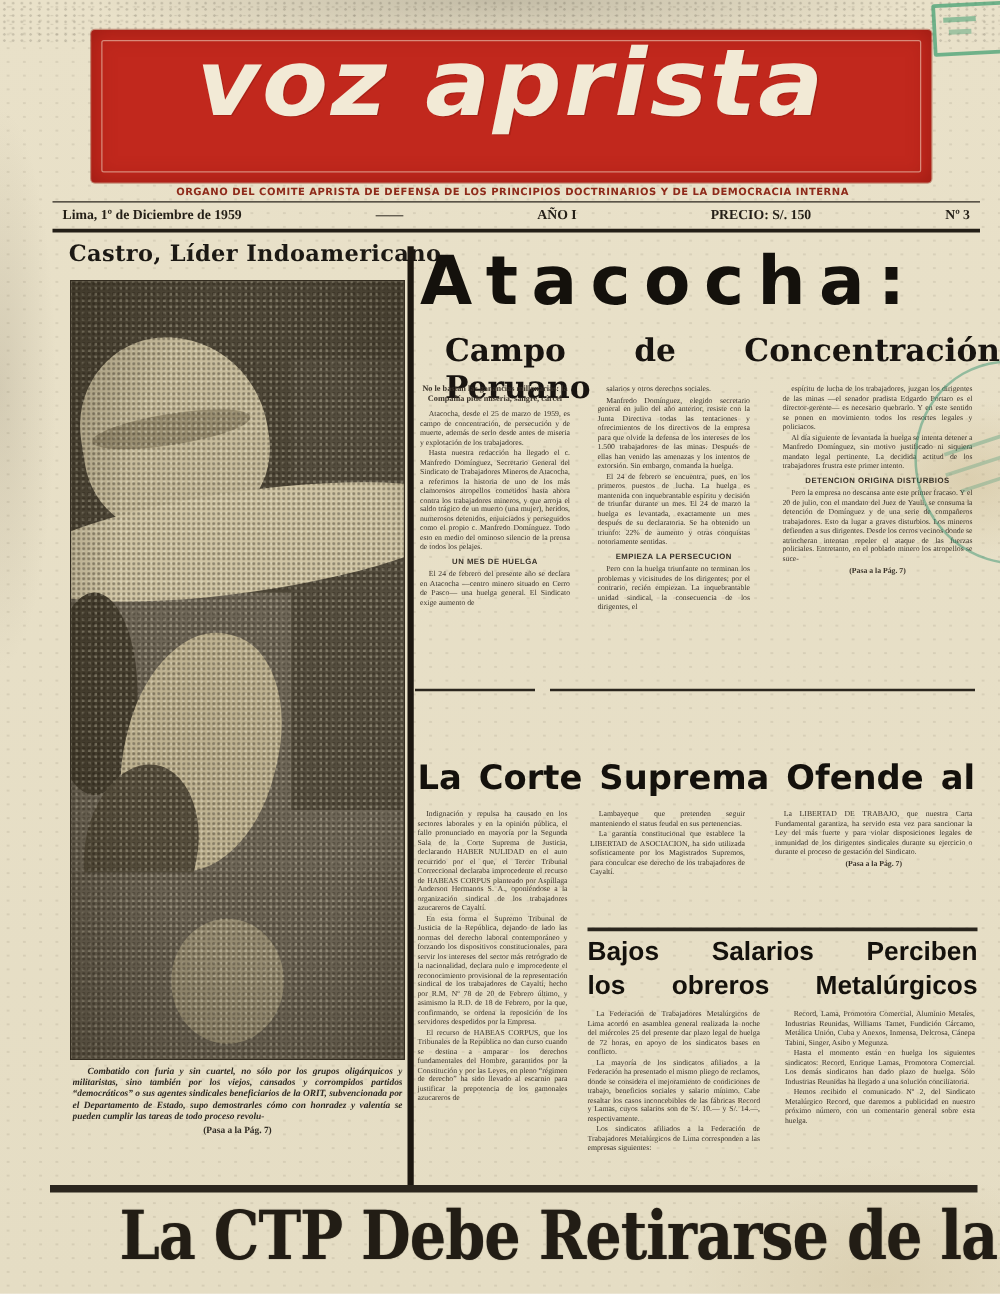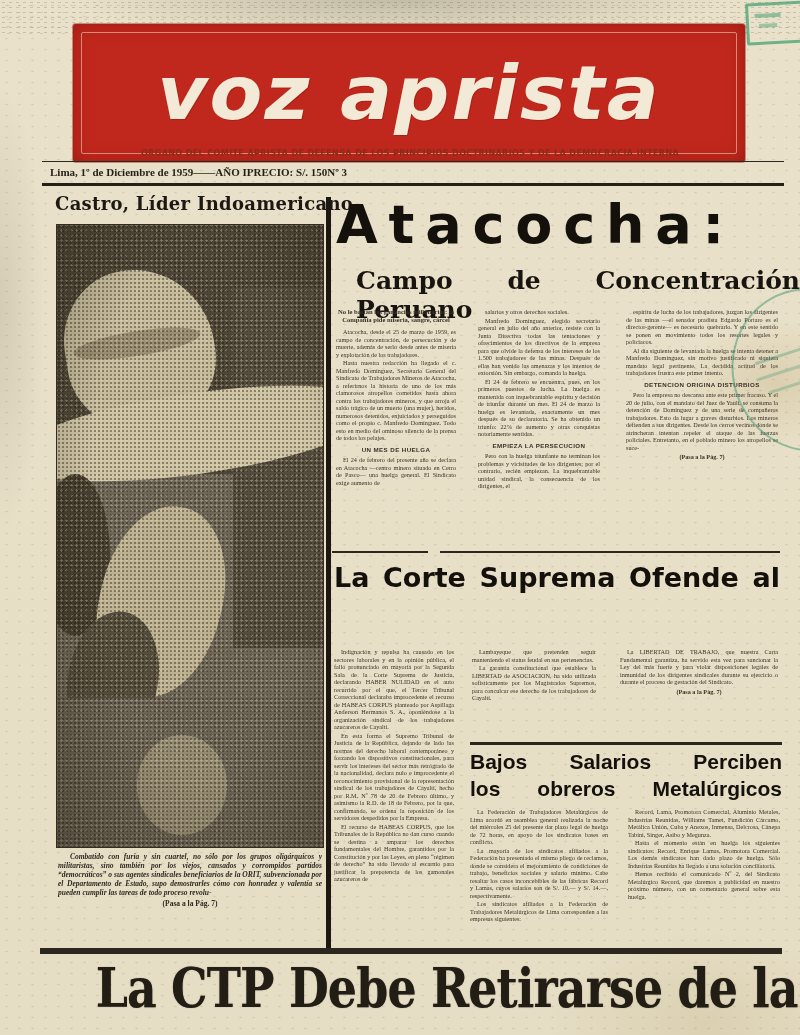--- a/index.html
+++ b/index.html
@@ -17,38 +17,38 @@
   .grime{position:absolute;left:0;top:0;width:800px;height:34px;pointer-events:none;
     background-image:
       radial-gradient(rgba(60,55,45,.35) 1px, transparent 1.4px),
       radial-gradient(rgba(90,85,70,.28) 1px, transparent 1.3px);
     background-size:7px 5px,11px 7px;background-position:0 0,3px 2px;opacity:.55;}
   .speck{position:absolute;inset:0;pointer-events:none;
     background-image:radial-gradient(rgba(80,70,50,.10) 1px, transparent 1.3px);
     background-size:13px 11px;}
 
   
-  .mast-box{position:absolute;left:73px;top:24px;width:672px;height:138px;
+  .mast-box{position:absolute;left:73px;top:24px;width:672px;height:122px;
     background:var(--masthead-red,#c1281d);border-radius:3px;
     box-shadow:0 0 0 1px rgba(150,40,25,.45), inset 0 0 18px rgba(120,15,10,.5);
-    display:flex;align-items:center;justify-content:center;}
+    display:flex;align-items:flex-start;justify-content:center;}
   .mast-inner{position:absolute;inset:8px;border:1px solid rgba(248,238,216,.5);border-radius:2px;}
   .mast-title{
     font-family:"DejaVu Sans","Liberation Sans",sans-serif;
     font-weight:bold;font-style:italic;font-size:74px;letter-spacing:2px;
     color:#f2ead6;transform:scaleX(1.04);white-space:nowrap;
     text-shadow:1px 1px 0 rgba(140,25,15,.45);}
   .organ-line{position:absolute;left:75px;top:149px;width:670px;text-align:center;
     font-family:"DejaVu Sans","Liberation Sans",sans-serif;font-weight:bold;
     font-size:8px;letter-spacing:.4px;color:#8e2a1a;}
 
   
   .dateline{position:absolute;left:42px;top:161px;width:726px;
     border-top:1px solid #2b261e;border-bottom:3px solid #241f17;
-    padding:4px 8px 5px;display:flex;align-items:baseline;
+    padding:4px 8px 5px;display:flex;justify-content:space-between;align-items:baseline;
     font-family:"Liberation Serif",serif;font-weight:bold;font-size:11px;color:#241f17;}
 
   
   .castro-headline{position:absolute;left:55px;top:193px;width:268px;
     font-family:"DejaVu Serif","Liberation Serif",serif;font-weight:bold;
     font-size:18px;letter-spacing:.3px;color:#1c1914;white-space:nowrap;}
   .v-divider{position:absolute;left:326px;top:197px;width:5px;height:751px;background:#1c1710;}
 
   .photo{position:absolute;left:56px;top:224px;width:266px;height:622px;
     border:1px solid #332c20;overflow:hidden;background:#6e6657;}
@@ -94,21 +94,21 @@
   .it-cont{text-align:center;font-weight:bold;margin-top:2px;}
   .it-cap{font-style:italic;font-weight:bold;text-align:justify;text-indent:12px;margin:0 0 2px;}
 
   
   .rule{position:absolute;background:#2b261e;}
 
   
   .corte-headline{position:absolute;left:334px;top:560px;width:446px;
     font-family:"DejaVu Sans","Liberation Sans",sans-serif;font-weight:bold;
     font-size:27px;line-height:36px;color:#14110c;}
-  .corte-headline div{text-align:justify;text-align-last:justify;}
+  .corte-headline div{text-align:justify;text-align-last:justify;margin-top:45px;}
   .corte-c1{position:absolute;left:334px;top:648px;width:120px;height:316px;}
   .corte-c2{position:absolute;left:472px;top:648px;width:124px;height:86px;}
   .corte-c3{position:absolute;left:620px;top:648px;width:158px;height:112px;}
 
   
   .salarios-headline{position:absolute;left:470px;top:748px;width:312px;
     font-family:Liberation Sans, sans-serif;font-weight:bold;
     font-size:21px;line-height:27px;color:#14110c;}
   .salarios-headline div{text-align:justify;text-align-last:justify;}
   .sal-c1{position:absolute;left:470px;top:808px;width:138px;height:158px;}

